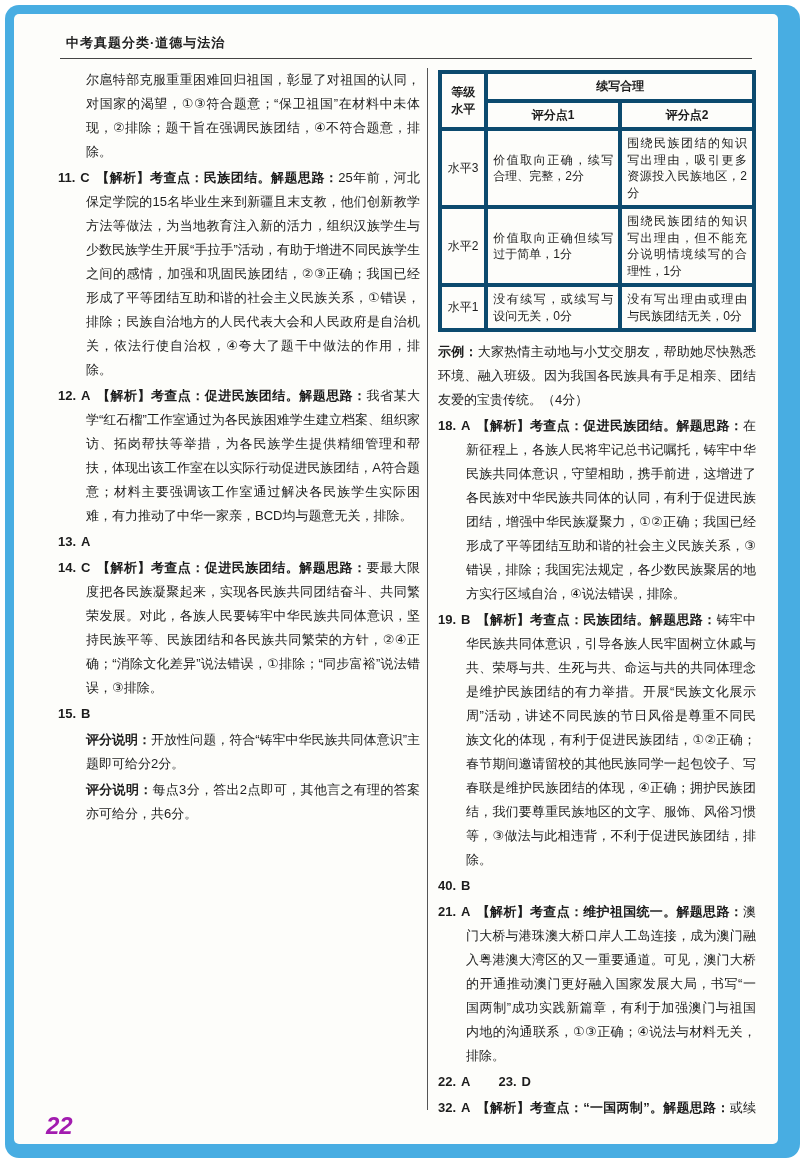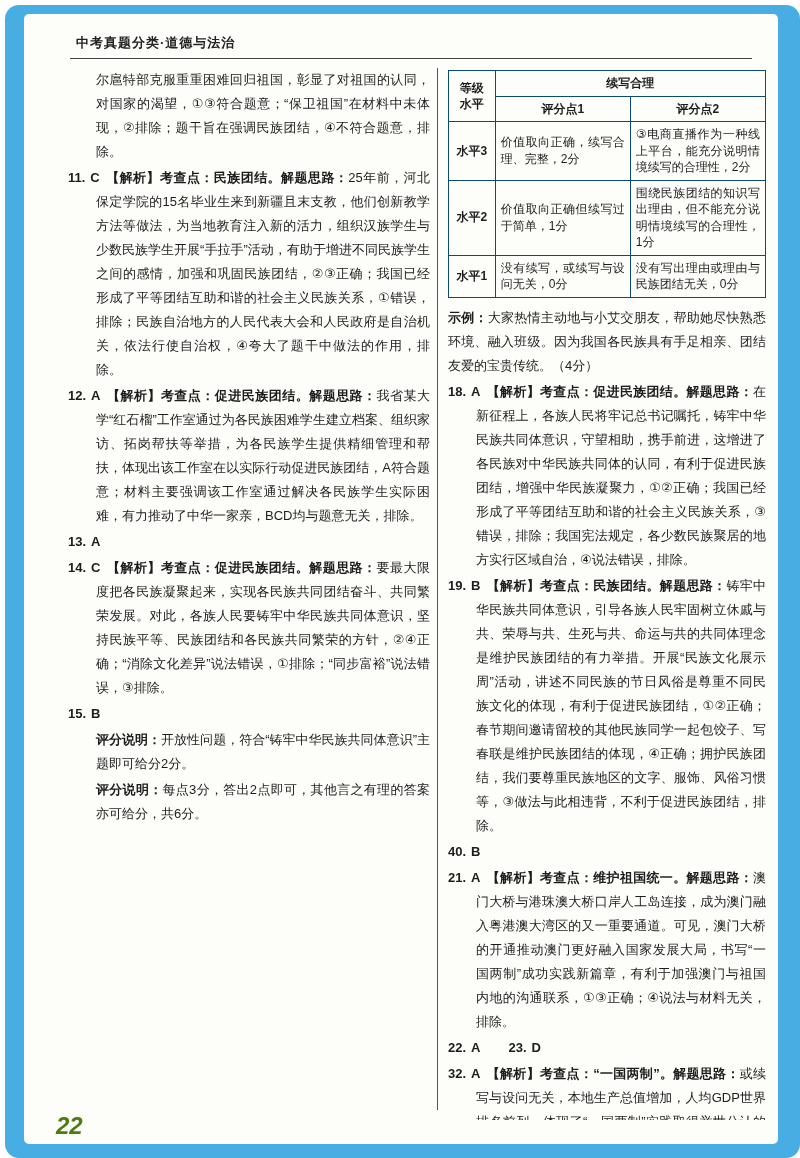--- a/index.html
+++ b/index.html
@@ -5,46 +5,46 @@
   * { margin:0; padding:0; box-sizing:border-box; }
   html,body { width:800px; height:1158px; }
   body {
     position:relative; overflow:hidden; background:#ffffff;
     font-family:"Liberation Sans","DejaVu Sans",sans-serif;
     color:#1c1c1c;
   }
   .frame { position:absolute; left:5px; top:5px; right:0; bottom:0;
     background:#48ade2; border-radius:14px; }
   .content { position:absolute; left:14px; top:14px; right:22px; bottom:14px;
-    background:#fdfdfa; border-radius:5px;margin-left:10px; }
+    background:#fdfdfa; border-radius:5px; }
   .header { position:absolute; left:52px; top:20px; font-size:13px;
     font-weight:bold; letter-spacing:1px; color:#222; }
   .hrule { position:absolute; left:46px; right:26px; top:44px; height:0;
     border-top:1px solid #444; }
   .col { position:absolute; top:54px; overflow:hidden; }
   .col-left  { left:44px;  width:362px; height:1048px; }
   .col-right { left:424px; width:318px; height:1052px; }
   .divider { position:absolute; left:413px; top:54px; bottom:34px;
     width:1px; background:#555; }
   p { font-size:13px; line-height:24px; text-align:justify; margin:0 0 2px 0; }
   .item { padding-left:28px; text-indent:-28px; }
   .sub  { padding-left:28px; text-indent:0; }
   .num  { font-weight:bold; padding-right:5px; }
   .ans  { font-weight:bold; padding-right:6px; }
   b { font-weight:bold; }
   .pairgap { display:inline-block; width:22px; }
   table.grade { border-collapse:collapse; width:100%; margin:2px 0 8px 0; }
   table.grade th, table.grade td {
-    border:1px solid #0c4a6e; font-size:12px; line-height:16.5px;
+    border:4px solid #0c4a6e; font-size:12px; line-height:16.5px;
     padding:4px 5px; vertical-align:middle; }
   table.grade th { font-weight:bold; text-align:center; }
-  td.level { text-align:center; font-weight:bold; width:46px; }
+  td.level { text-align:center; font-weight:normal; width:46px; }
   td.desc { text-align:justify; width:133px; }
   .pagenum { position:absolute; left:32px; bottom:4px; font-size:24px;
-    font-weight:bold; font-style:italic; color:#4d7c0f; }
+    font-weight:bold; font-style:italic; color:#a21caf; }
 </style>
 </head>
 <body>
 
 <div class="frame"></div>
 <div class="content">
 
   <div class="header">中考真题分类·道德与法治</div>
   <div class="hrule"></div>
   <div class="divider"></div>
@@ -74,21 +74,21 @@
         <th rowspan="2">等级水平</th>
         <th colspan="2">续写合理</th>
       </tr>
       <tr>
         <th>评分点1</th>
         <th>评分点2</th>
       </tr>
       <tr>
         <td class="level">水平3</td>
         <td class="desc">价值取向正确，续写合理、完整，2分</td>
-        <td class="desc">③电商直播作为一种线上平台，能充分说明情境续写的合理性，2分</td>
+        <td class="desc">围绕民族团结的知识写出理由，吸引更多资源投入民族地区，2分</td>
       </tr>
       <tr>
         <td class="level">水平2</td>
         <td class="desc">价值取向正确但续写过于简单，1分</td>
         <td class="desc">围绕民族团结的知识写出理由，但不能充分说明情境续写的合理性，1分</td>
       </tr>
       <tr>
         <td class="level">水平1</td>
         <td class="desc">没有续写，或续写与设问无关，0分</td>
         <td class="desc">没有写出理由或理由与民族团结无关，0分</td>

